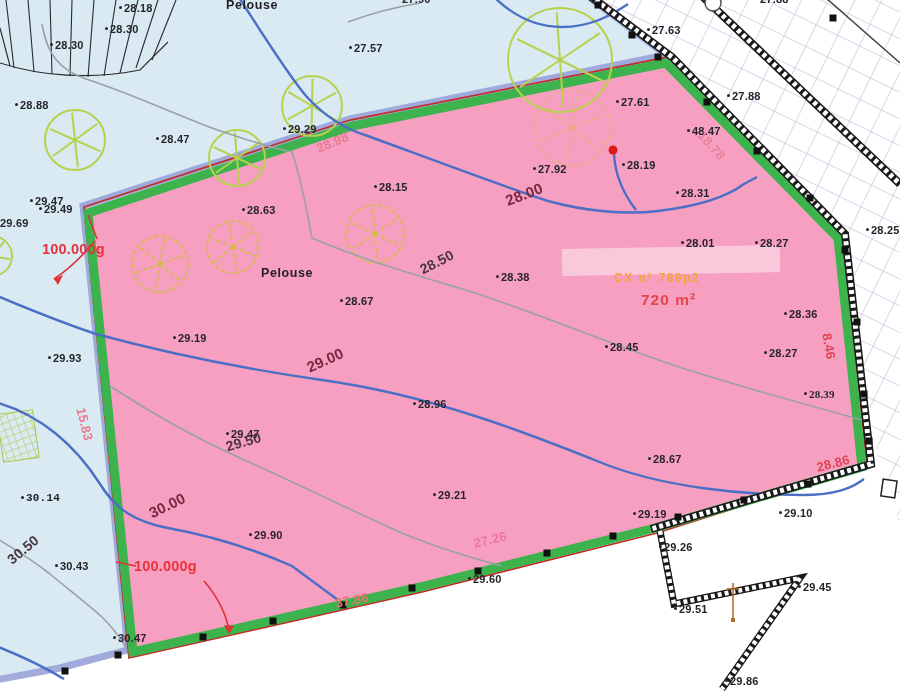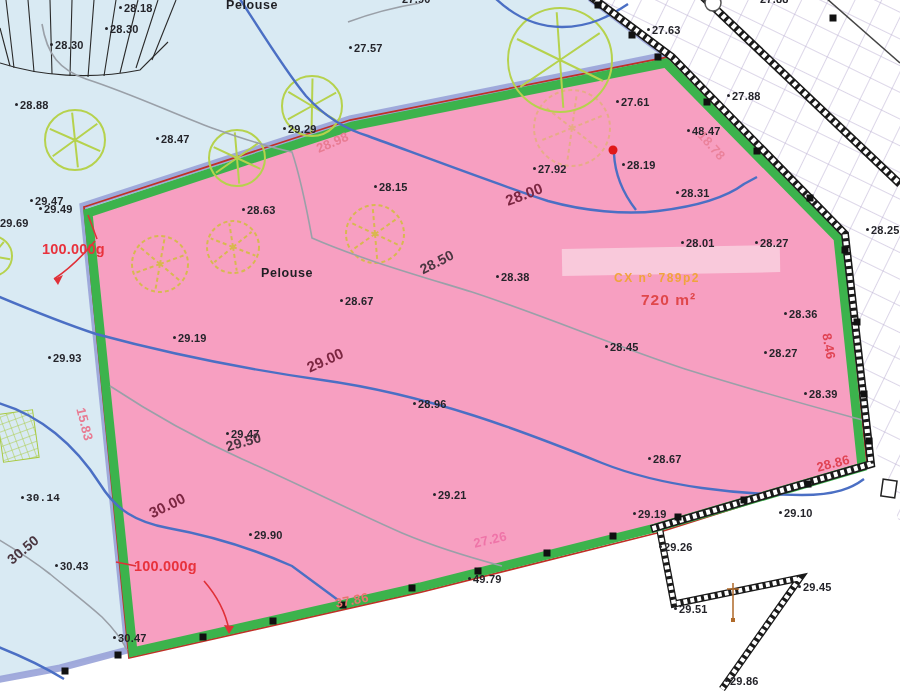--- a/index.html
+++ b/index.html
@@ -204,31 +204,31 @@
       <span class="lbl spot" style="left: 44px; top: 203px;">29.49</span>
       <span class="lbl spot" style="left: 247px; top: 204px;">28.63</span>
       <span class="lbl pel" style="left: 261px; top: 266px;">Pelouse</span>
       <span class="lbl spot" style="left: 345px; top: 295px;">28.67</span>
       <span class="lbl spot" style="left: 501px; top: 271px;">28.38</span>
       <span class="lbl spot" style="left: 686px; top: 237px;">28.01</span>
       <span class="lbl spot" style="left: 760px; top: 237px;">28.27</span>
       <span class="lbl spot" style="left: 789px; top: 308px;">28.36</span>
       <span class="lbl spot" style="left: 769px; top: 347px;">28.27</span>
       <span class="lbl spot" style="left: 610px; top: 341px;">28.45</span>
-      <span class="lbl spot" style="left: 809px; top: 388px;">28.39</span>
+      <span class="lbl spot" style="left: 809px; top: 388px; font-family: Liberation Serif, serif;">28.39</span>
       <span class="lbl spot" style="left: 53px; top: 352px;">29.93</span>
       <span class="lbl spot" style="left: 178px; top: 332px;">29.19</span>
       <span class="lbl spot" style="left: 418px; top: 398px;">28.96</span>
       <span class="lbl spot" style="left: 26px; top: 492px; font-family: Liberation Mono, monospace;">30.14</span>
       <span class="lbl spot" style="left: 60px; top: 560px;">30.43</span>
       <span class="lbl spot" style="left: 231px; top: 428px;">29.47</span>
       <span class="lbl spot" style="left: 438px; top: 489px;">29.21</span>
       <span class="lbl spot" style="left: 254px; top: 529px;">29.90</span>
       <span class="lbl spot" style="left: 653px; top: 453px;">28.67</span>
-      <span class="lbl spot" style="left: 473px; top: 573px;">49.79</span>
+      <span class="lbl spot" style="left: 473px; top: 573px;">29.60</span>
       <span class="lbl spot" style="left: 784px; top: 507px;">29.10</span>
       <span class="lbl spot" style="left: 638px; top: 508px;">29.19</span>
       <span class="lbl spot" style="left: 664px; top: 541px;">29.26</span>
       <span class="lbl spot" style="left: 679px; top: 603px;">29.51</span>
       <span class="lbl spot" style="left: 803px; top: 581px;">29.45</span>
       <span class="lbl spot" style="left: 730px; top: 675px;">29.86</span>
       <span class="lbl spot" style="left: 118px; top: 632px;">30.47</span>
       <span class="lbl cb" style="left: 503px; top: 193px; transform: rotate(-21deg);">28.00</span>
       <span class="lbl cb" style="left: 304px; top: 360px; transform: rotate(-24deg);">29.00</span>
       <span class="lbl cb" style="left: 146px; top: 506px; transform: rotate(-26deg);">30.00</span>

